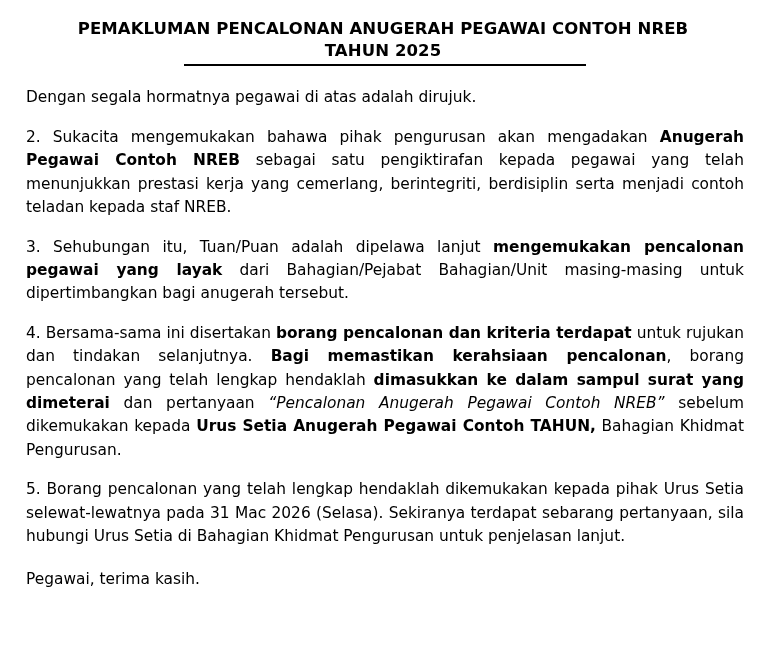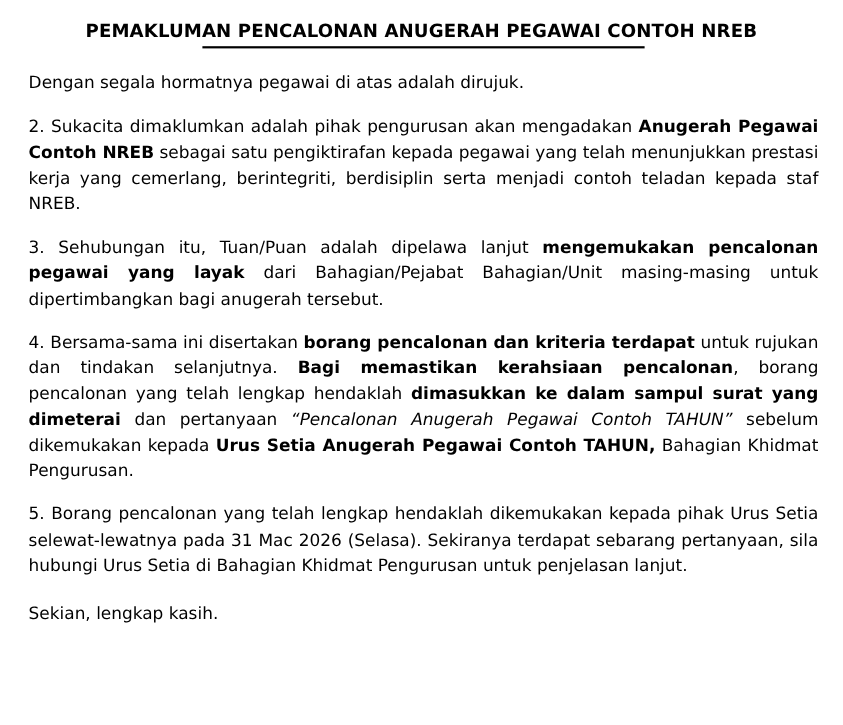--- a/index.html
+++ b/index.html
@@ -58,60 +58,61 @@
   b { font-weight: bold; }
   i { font-style: italic; }
 </style>
 </head>
 <body>
 
 <div class="page">
 
   <div class="doc-title">
     <span>PEMAKLUMAN PENCALONAN ANUGERAH PEGAWAI CONTOH NREB</span><br>
+    <span>TAHUN 2025</span>
   </div>
   <div class="title-underline"></div>
 
   <div class="body">
 
     <p class="para p-first">
       <span>Dengan segala hormatnya pegawai di atas adalah dirujuk.</span>
     </p>
 
     <p class="para">
       <span>2.</span>
-      <span>Sukacita dimaklumkan adalah pihak pengurusan akan mengadakan</span>
+      <span>Sukacita mengemukakan bahawa pihak pengurusan akan mengadakan</span>
       <b>Anugerah Pegawai Contoh NREB</b>
       <span>sebagai satu pengiktirafan kepada pegawai yang telah menunjukkan prestasi kerja yang cemerlang, berintegriti, berdisiplin serta menjadi contoh teladan kepada staf NREB.</span>
     </p>
 
     <p class="para">
       <span>3.</span>
       <span>Sehubungan itu, Tuan/Puan adalah dipelawa lanjut</span>
       <b>mengemukakan pencalonan pegawai yang layak</b>
       <span>dari Bahagian/Pejabat Bahagian/Unit masing-masing untuk dipertimbangkan bagi anugerah tersebut.</span>
     </p>
 
     <p class="para">
       <span>4.</span>
       <span>Bersama-sama ini disertakan</span>
       <b>borang pencalonan dan kriteria terdapat</b>
       <span>untuk rujukan dan tindakan selanjutnya.</span>
       <b>Bagi memastikan kerahsiaan pencalonan</b><span>, borang pencalonan yang telah lengkap hendaklah</span>
       <b>dimasukkan ke dalam sampul surat yang dimeterai</b>
       <span>dan pertanyaan</span>
-      <i>“Pencalonan Anugerah Pegawai Contoh TAHUN”</i>
+      <i>“Pencalonan Anugerah Pegawai Contoh NREB”</i>
       <span>sebelum dikemukakan kepada</span>
       <b>Urus Setia Anugerah Pegawai Contoh TAHUN,</b>
       <span>Bahagian Khidmat Pengurusan.</span>
     </p>
 
     <p class="para">
       <span>5.</span>
       <span>Borang pencalonan yang telah lengkap hendaklah dikemukakan kepada pihak Urus Setia selewat-lewatnya pada 31 Mac 2026 (Selasa). Sekiranya terdapat sebarang pertanyaan, sila hubungi Urus Setia di Bahagian Khidmat Pengurusan untuk penjelasan lanjut.</span>
     </p>
 
     <p class="para p-sekian">
-      <span>Sekian, lengkap kasih.</span>
+      <span>Pegawai, terima kasih.</span>
     </p>
 
   </div>
 </div>
 
 </body></html>

